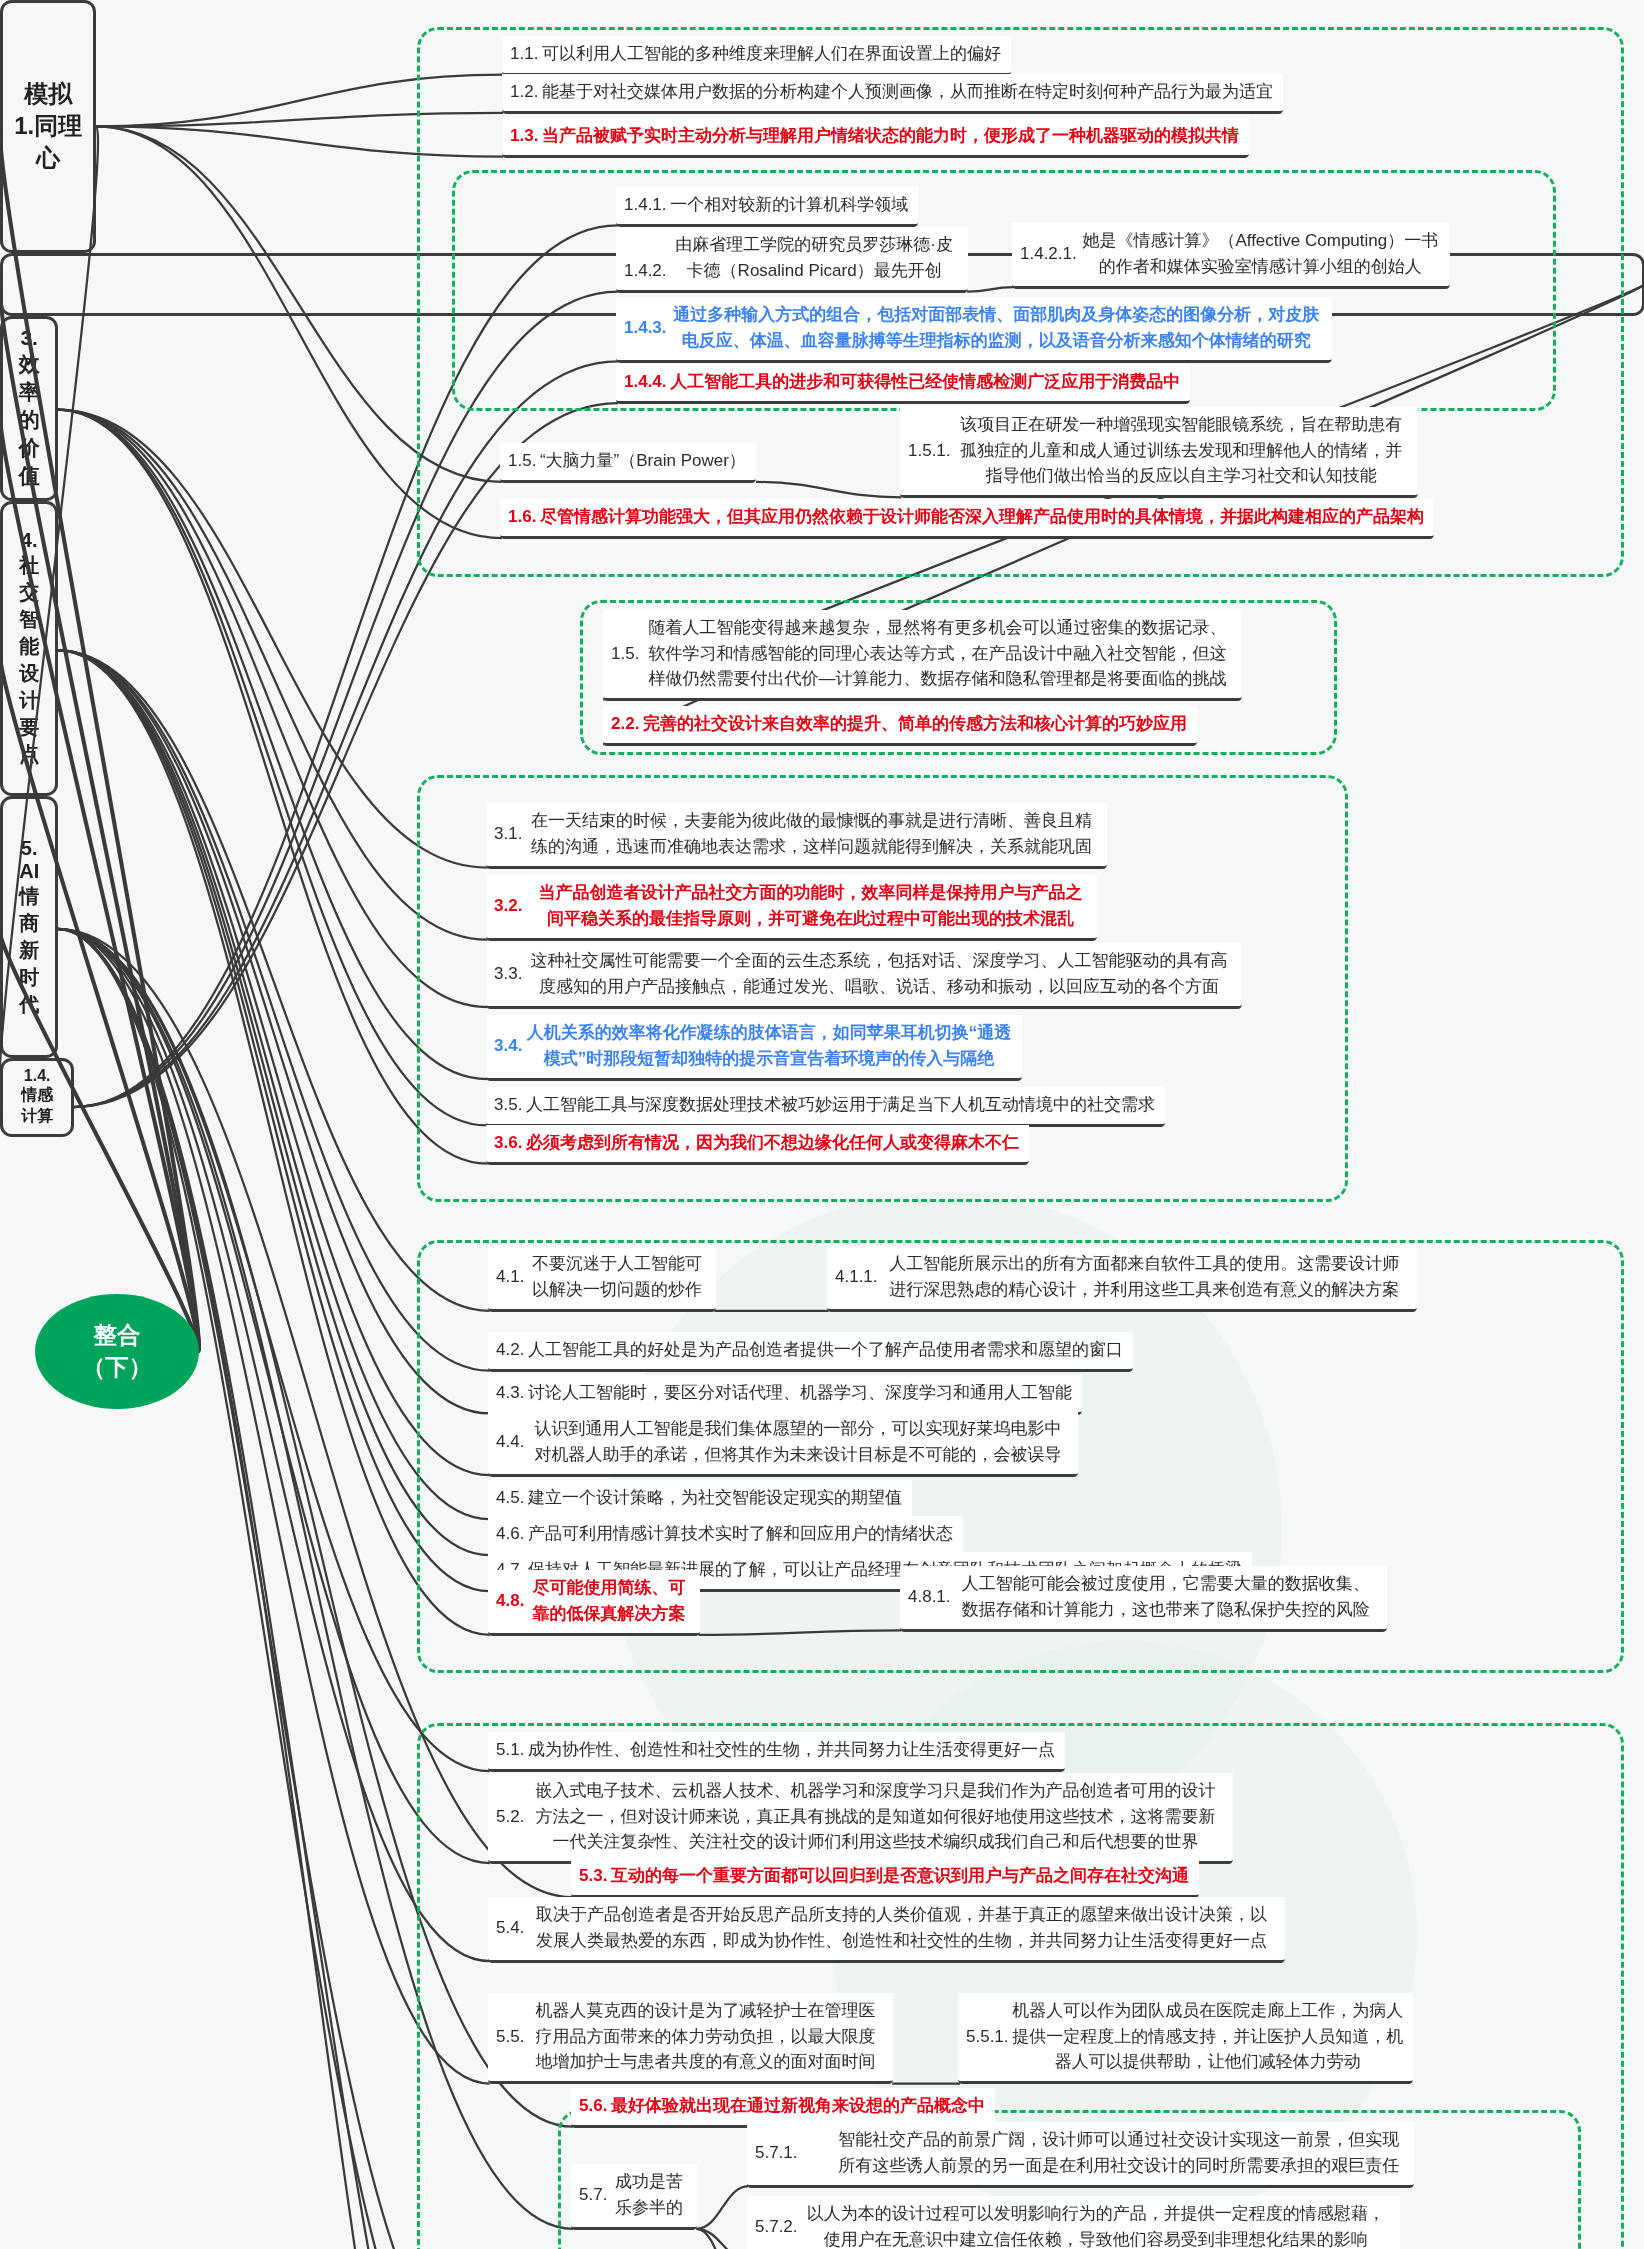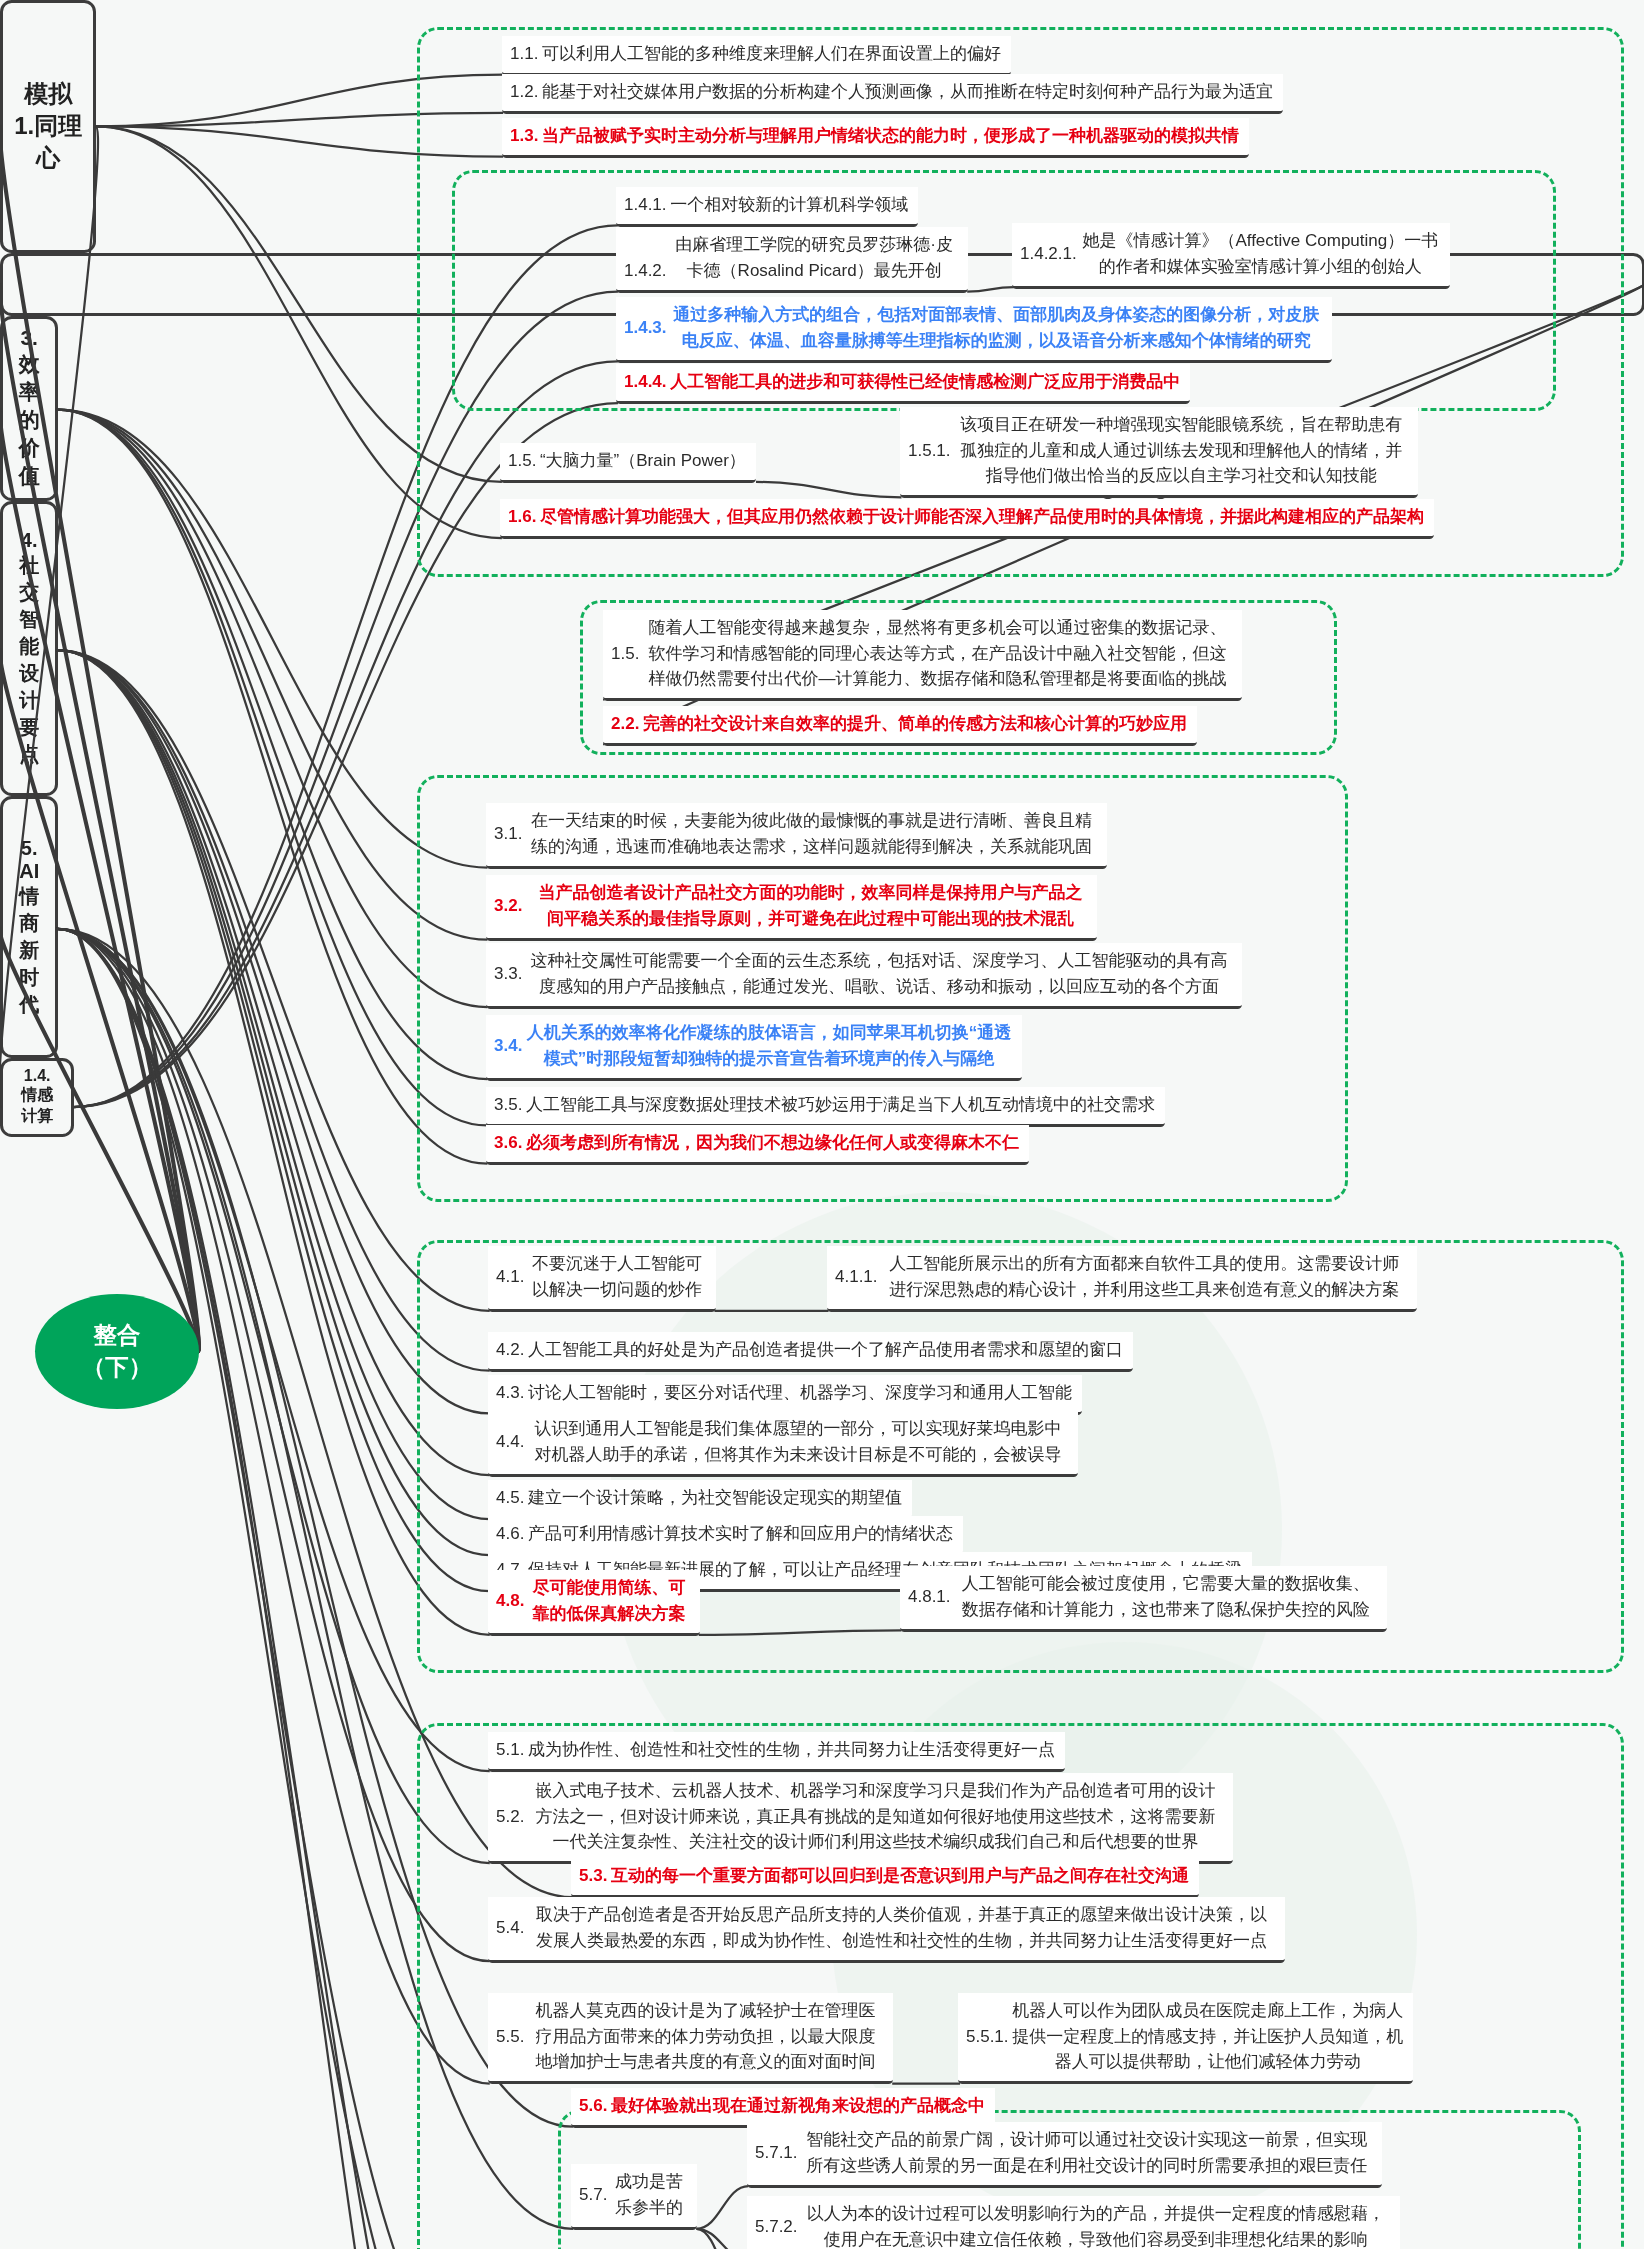--- a/index.html
+++ b/index.html
@@ -278,21 +278,21 @@
     <span class="txt" style="width:391px;">机器人可以作为团队成员在医院走廊上工作，为病人提供一定程度上的情感支持，并让医护人员知道，机器人可以提供帮助，让他们减轻体力劳动</span>
   </div>
   <div class="node leaf nw red" id="n5_6" style="left:571px;top:2088px;">
     <span class="num">5.6.</span>
     <span class="txt">最好体验就出现在通过新视角来设想的产品概念中</span>
   </div>
   <div class="node leaf" id="n5_7" style="left:571px;top:2164px;">
     <span class="num">5.7.</span>
     <span class="txt" style="width:76px;">成功是苦乐参半的</span>
   </div>
-  <div class="node leaf" id="n5_7_1" style="left:747px;top:2122px;">
+  <div class="node leaf" id="n5_7_1" style="left:747px;top:2122px;gap:32px;">
     <span class="num">5.7.1.</span>
     <span class="txt" style="width:571px;">智能社交产品的前景广阔，设计师可以通过社交设计实现这一前景，但实现所有这些诱人前景的另一面是在利用社交设计的同时所需要承担的艰巨责任</span>
   </div>
   <div class="node leaf" id="n5_7_2" style="left:747px;top:2196px;">
     <span class="num">5.7.2.</span>
     <span class="txt" style="width:589px;">以人为本的设计过程可以发明影响行为的产品，并提供一定程度的情感慰藉，使用户在无意识中建立信任依赖，导致他们容易受到非理想化结果的影响</span>
   </div>
 
 </div>
 

